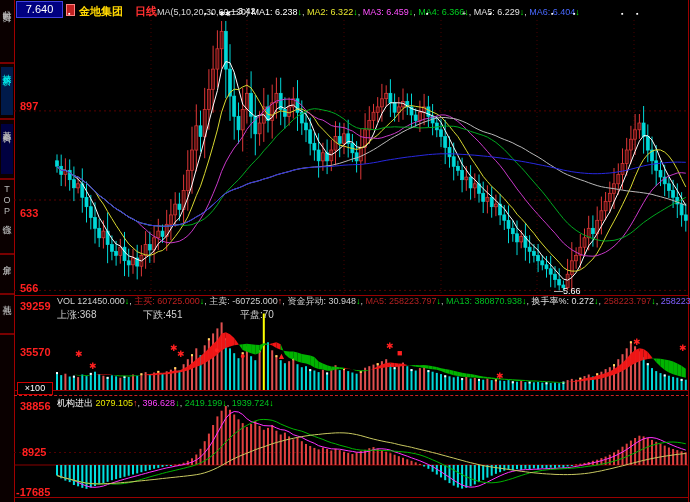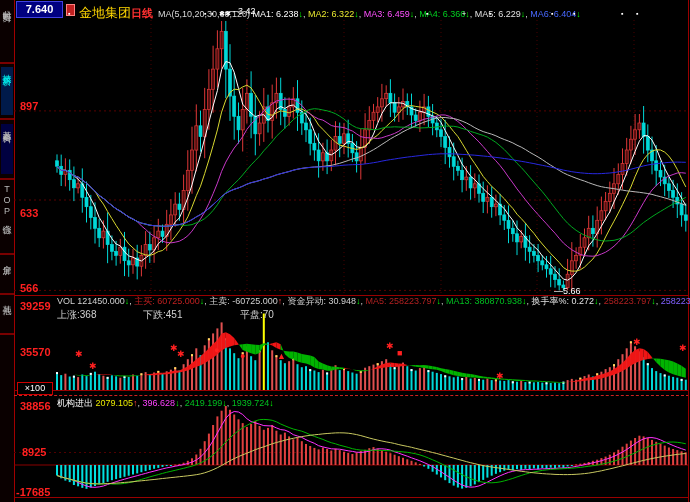--- a/index.html
+++ b/index.html
@@ -8,25 +8,25 @@
   .abs{position:absolute;}
   
   #sidebar{position:absolute;left:0;top:0;width:14px;height:502px;background:#0a0000;border-right:1px solid #a00000;}
   .sbtab{position:absolute;left:1px;width:12px;writing-mode:vertical-rl;text-orientation:upright;
          font-size:9px;line-height:12px;letter-spacing:1px;color:#b8b8b8;cursor:pointer;}
   .sbtab.active{color:#00e8e8;background:#001a4a;}
   .sbtab.blue{background:#000040;}
   .sbsep{position:absolute;left:0;width:14px;height:2px;background:#7a0000;}
   
   #pricebox{position:absolute;left:16px;top:1px;width:45px;height:15px;background:#000080;
-            border:1px solid #4040e0;color:#fff;font-size:11px;font-weight:bold;text-align:center;line-height:15px;}
+            border:1px solid #4040e0;color:#fff;font-size:11px;font-weight:normal;text-align:center;line-height:15px;}
   #docicon{position:absolute;left:66px;top:4px;width:7px;height:10px;background:#c02020;border:1px solid #ff8080;}
   #topline{position:absolute;left:79px;top:4px;height:13px;white-space:nowrap;font-size:9px;color:#d8d8d8;}
-  #topline .stock{color:#ffd700;font-weight:normal;font-size:13px;margin-right:0;}
-  #topline .period{color:#ff3030;font-weight:bold;font-size:11px;margin-right:5px;}
+  #topline .stock{color:#ffd700;font-weight:bold;font-size:11px;margin-right:12px;}
+  #topline .period{color:#ff3030;font-weight:bold;font-size:11px;}
   
   .axis{position:absolute;color:#ff2020;font-weight:bold;font-size:11px;line-height:11px;}
   .divider{position:absolute;left:14px;width:675px;height:1px;background:#990000;}
   #rightedge{position:absolute;left:688px;top:0;width:1px;height:502px;background:#990000;}
   
   .segline{position:absolute;white-space:nowrap;font-size:9px;line-height:10px;color:#d0d0d0;}
   .stat{position:absolute;font-size:10px;color:#d0d0d0;white-space:nowrap;}
   #slogan{position:absolute;left:57px;top:410px;font-size:10px;color:#e8e8e8;white-space:nowrap;z-index:3;}
   #unitbox{position:absolute;left:17px;top:382px;width:34px;height:11px;border:1px solid #cc0000;
            color:#fff;font-size:9px;line-height:11px;text-align:center;background:#000;z-index:4;}

